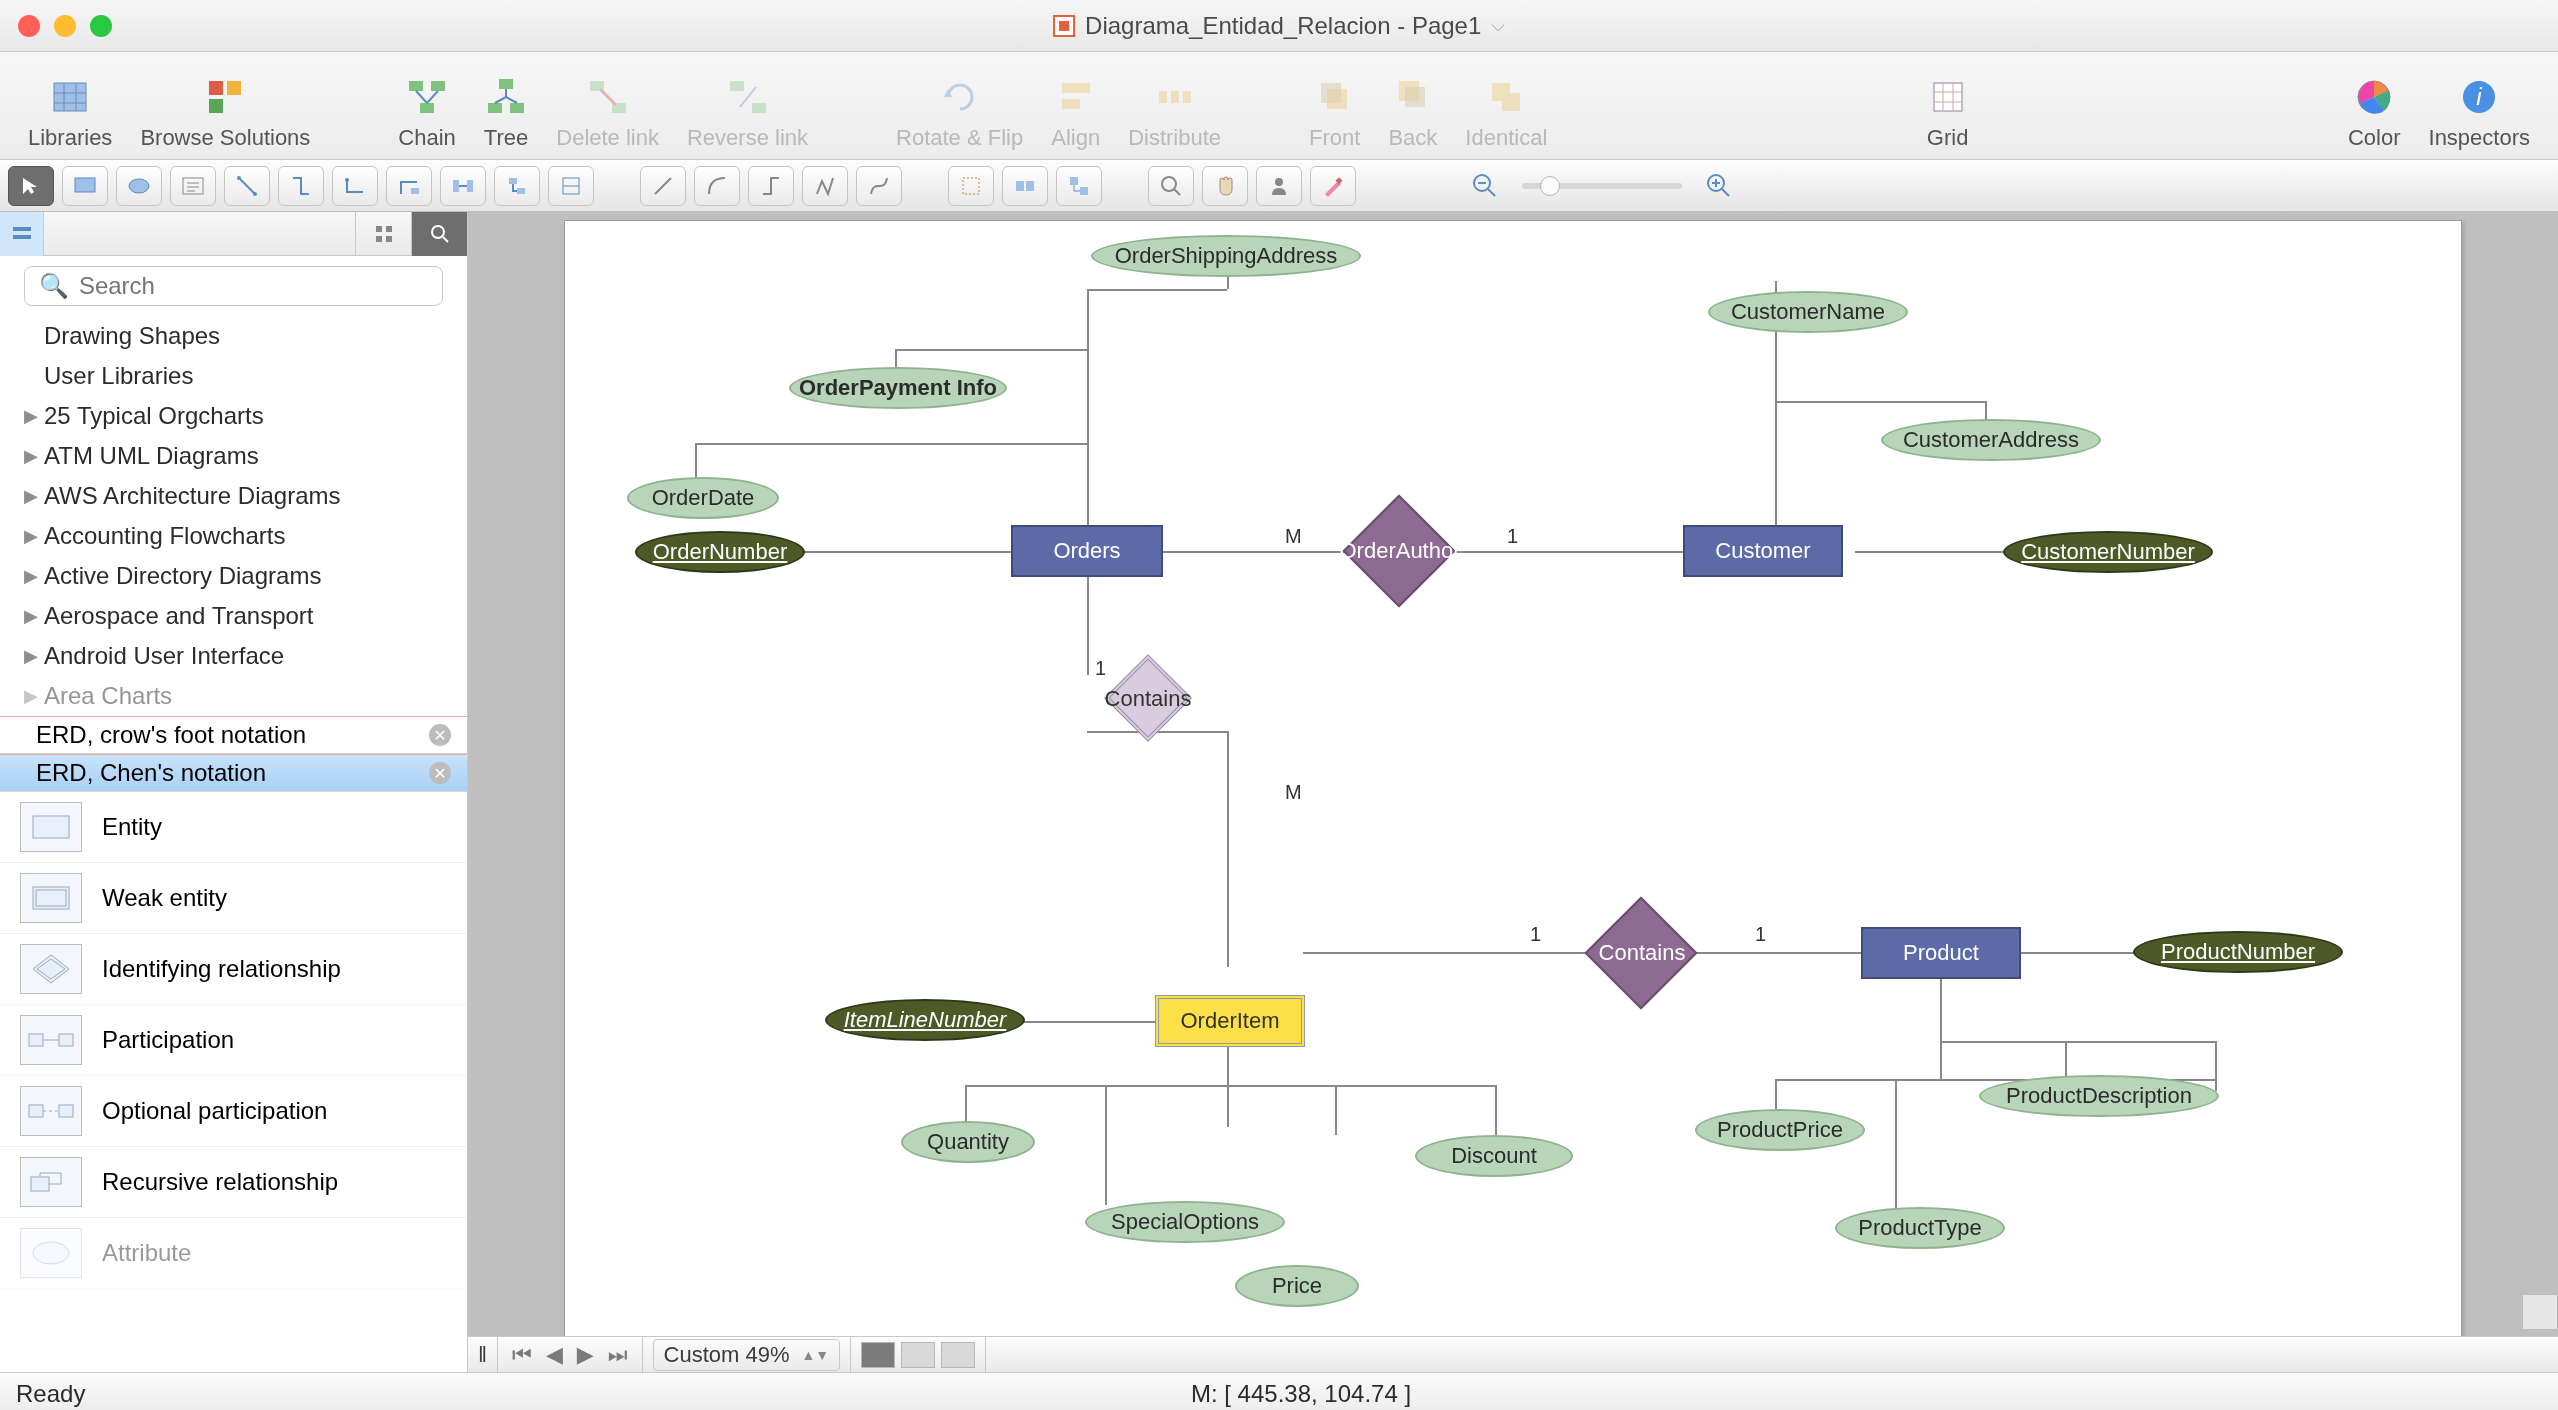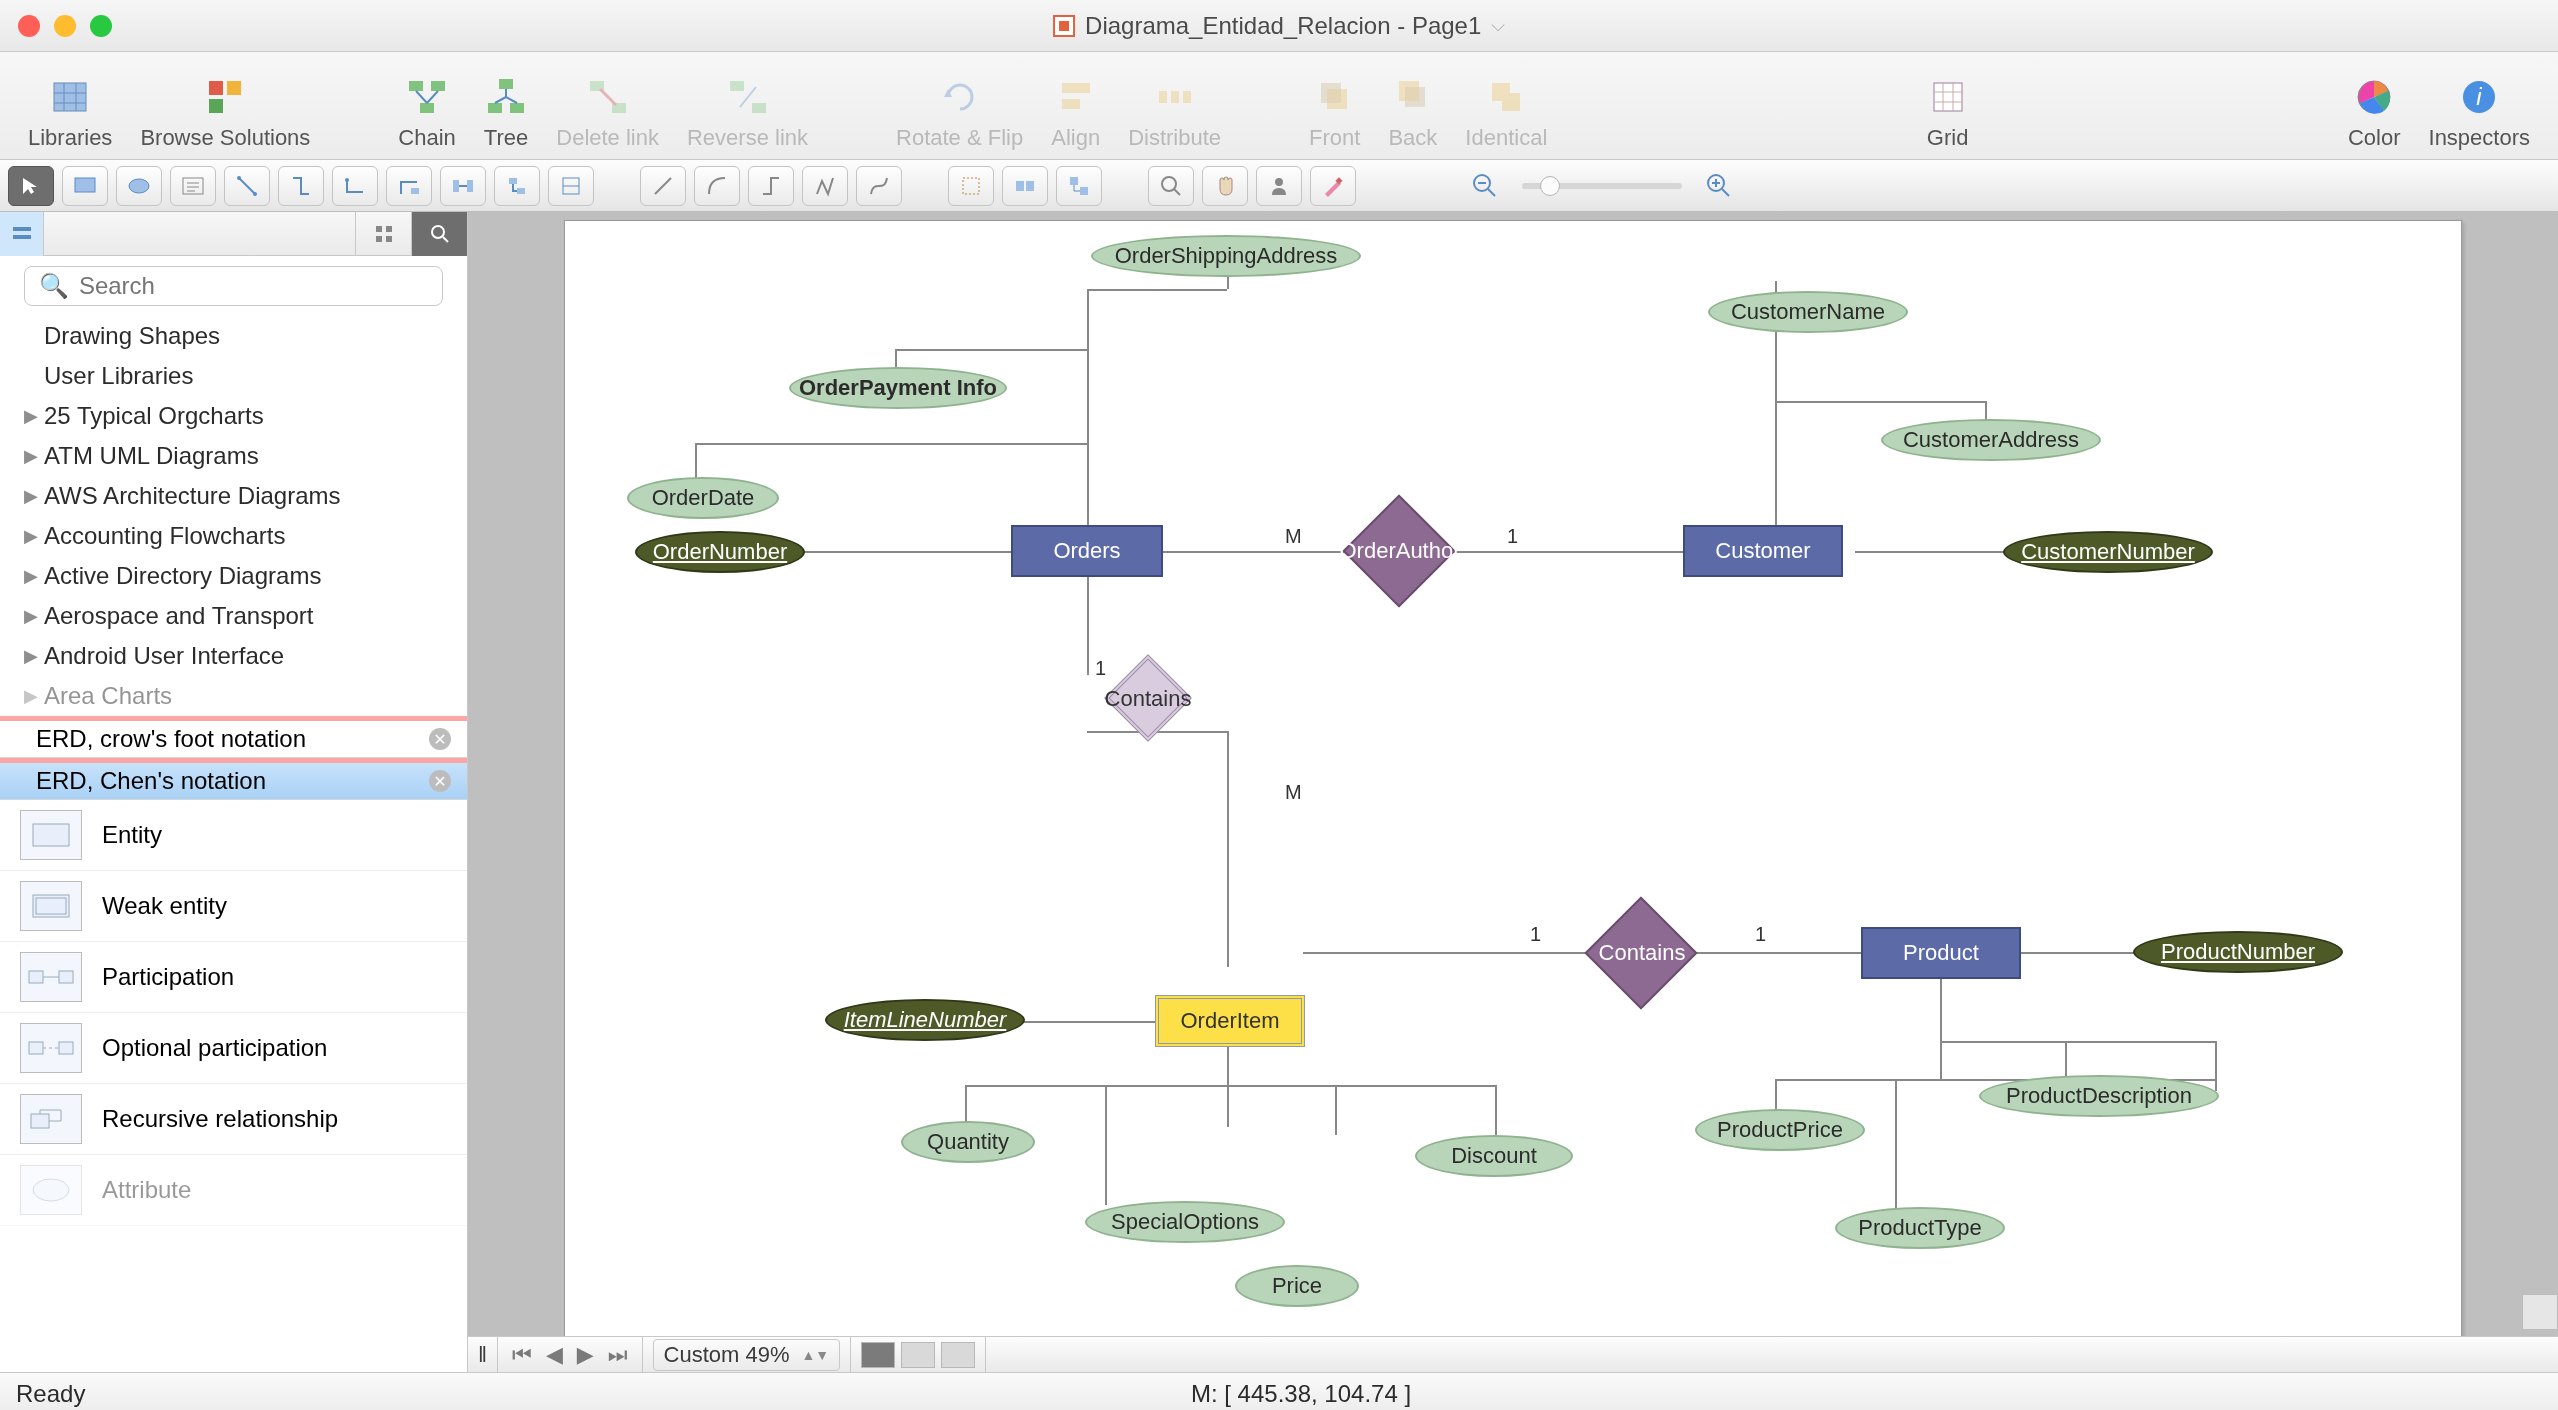--- a/index.html
+++ b/index.html
@@ -40,21 +40,21 @@
 .side-top .gap { flex:1; }
 .side-top .sb { width:56px; height:44px; border-left:1px solid #c8c8c8; display:flex;align-items:center;justify-content:center; color:#6a6a6a;}
 .side-top .sb.active{ background:#6e6e6e; color:#fff;}
 .side-search { padding: 10px 24px; background:#fff; }
 .side-search .field{ height:40px; border:1px solid #c8c8c8; border-radius:8px; display:flex; align-items:center; padding: 0 14px; color:#9a9a9a; gap:10px; font-size:24px;}
 .side-search input{ border:none; outline:none; flex:1; font-size:24px; color:#333; }
 .lib-list { overflow:hidden; font-size:24px; color:#2b2b2b; }
 .lib-list .li { padding: 6px 24px; display:flex; align-items:center; gap:6px; cursor:pointer;}
 .lib-list .li .disc{ color:#8e8e8e; font-size:18px; width:14px;}
 .stencil-tabs { font-size:24px; }
-.stencil-tabs .tab { display:flex; align-items:center; justify-content:space-between; padding:4px 16px 4px 36px; border-top:5px solid #fca5a5; border-bottom:1px solid #d6d6d6; cursor:pointer;}
+.stencil-tabs .tab { display:flex; align-items:center; justify-content:space-between; padding:4px 16px 4px 36px; border-top:1px solid #fca5a5; border-bottom:1px solid #d6d6d6; cursor:pointer;}
 .stencil-tabs .tab .x{ width:22px;height:22px;border-radius:50%;background:#bcbcbc;color:#fff;font-size:16px;display:flex;align-items:center;justify-content:center;}
 .stencil-tabs .tab.sel { background:linear-gradient(#c7e2fb,#a9d1f5); }
 .shape-list { overflow-y:auto; font-size:24px; }
 .shape-item { display:flex; align-items:center; gap:20px; padding: 10px 20px; border-bottom:1px solid #eee; cursor:pointer;}
 .shape-item .thumb{ width:62px; height:50px; border:1px solid #bcbcbc; background:#f3f7fd; display:flex;align-items:center;justify-content:center;}
 
 
 .canvas-wrap { flex:1; position:relative; background:#bfbfbf; overflow:hidden; }
 .canvas-pad { position:absolute; inset: 0 36px 26px 0; background:#bfbfbf; }
 .page { position:absolute; left: 96px; top: 8px; width: 1898px; height: 1128px; background:#fff; border:1px solid #9a9a9a; box-shadow: 2px 2px 4px rgba(0,0,0,0.15); }
@@ -540,20 +540,29 @@
           <div class="thumb">
             <svg width="40" height="26">
               <rect x="2" y="2" width="36" height="22" fill="#e8effa" stroke="#9ab"></rect>
               <rect x="5" y="5" width="30" height="16" fill="none" stroke="#9ab"></rect>
             </svg>
           </div>
           <span>Weak entity</span>
         </div>
       <div class="shape-item">
           <div class="thumb">
+            <svg width="40" height="32">
+              <polygon points="20,2 38,16 20,30 2,16" fill="#e8effa" stroke="#9ab"></polygon>
+              <polygon points="20,6 34,16 20,26 6,16" fill="none" stroke="#9ab"></polygon>
+            </svg>
+          </div>
+          <span>Identifying relationship</span>
+        </div>
+      <div class="shape-item">
+          <div class="thumb">
             <svg width="48" height="20">
               <rect x="2" y="4" width="14" height="12" fill="#e8effa" stroke="#9ab"></rect>
               <rect x="32" y="4" width="14" height="12" fill="#e8effa" stroke="#9ab"></rect>
               <line x1="16" y1="10" x2="32" y2="10" stroke="#9ab"></line>
             </svg>
           </div>
           <span>Participation</span>
         </div>
       <div class="shape-item">
           <div class="thumb">

